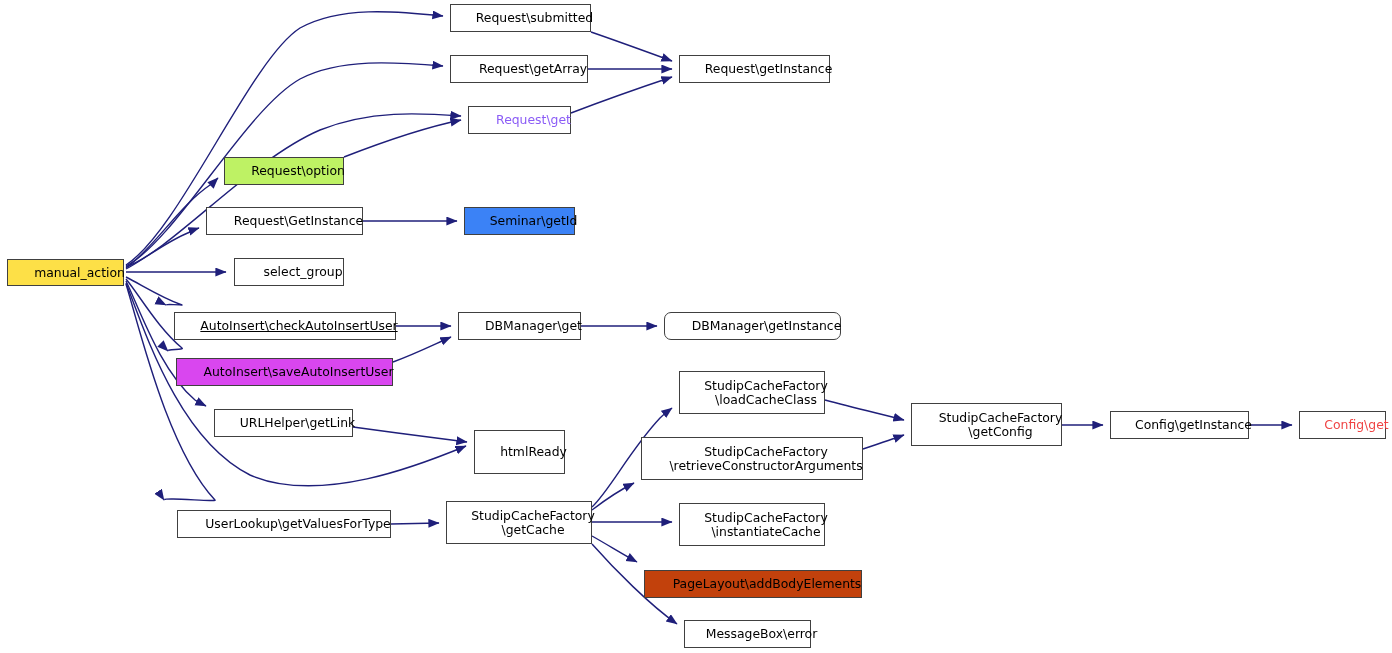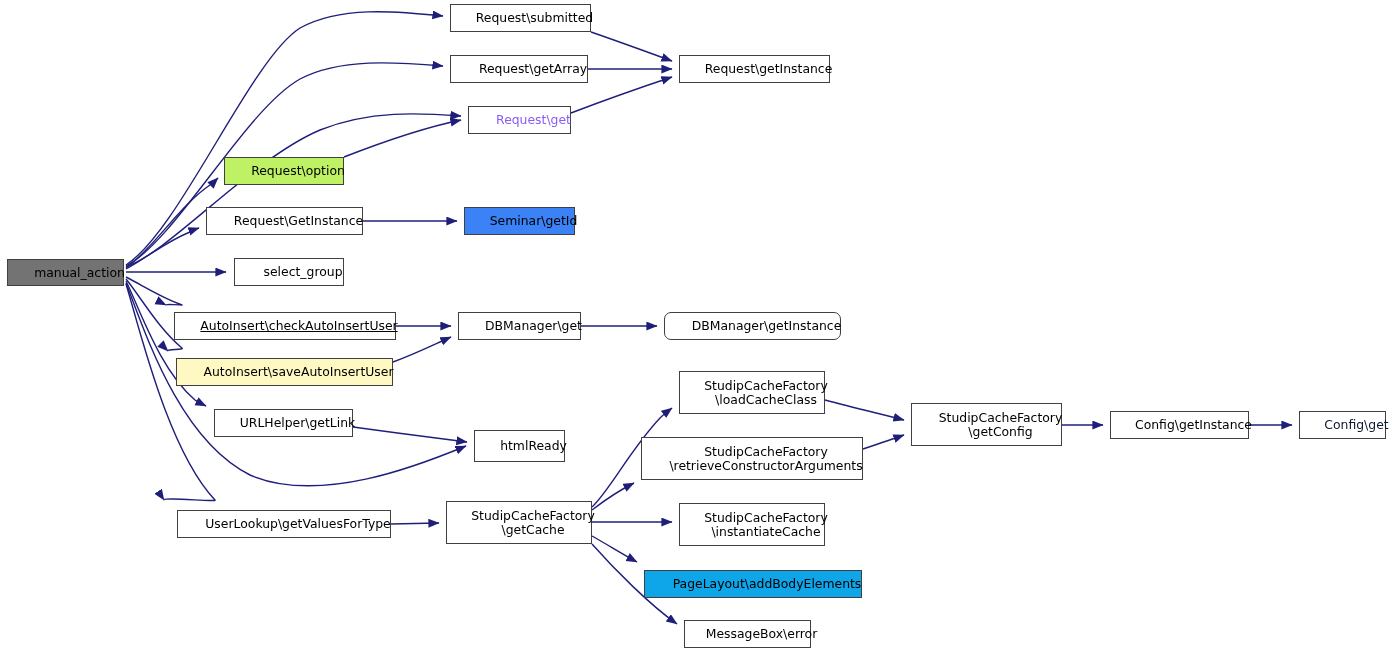--- a/index.html
+++ b/index.html
@@ -86,44 +86,44 @@
         <path d="M 592,522 L 672,522" fill="none" stroke="#1f1f7a" stroke-width="1.4" marker-end="url(#arrow)"></path>
         <path d="M 592,536 C 608,545 624,555 637,562" fill="none" stroke="#1f1f7a" stroke-width="1.4" marker-end="url(#arrow)"></path>
         <path d="M 592,544 C 615,570 650,605 677,624" fill="none" stroke="#1f1f7a" stroke-width="1.4" marker-end="url(#arrow)"></path>
         <path d="M 825,400 C 855,408 885,415 904,420" fill="none" stroke="#1f1f7a" stroke-width="1.4" marker-end="url(#arrow)"></path>
         <path d="M 863,449 C 878,444 893,439 904,435" fill="none" stroke="#1f1f7a" stroke-width="1.4" marker-end="url(#arrow)"></path>
         <path d="M 1062,425 L 1103,425" fill="none" stroke="#1f1f7a" stroke-width="1.4" marker-end="url(#arrow)"></path>
         <path d="M 1249,425 L 1292,425" fill="none" stroke="#1f1f7a" stroke-width="1.4" marker-end="url(#arrow)"></path>
       </g>
   </svg>
   <div id="nodes-group">
-      <div class="node highlight" style="left: 7px; top: 259px; width: 117px; height: 27px; border-color: rgb(64, 64, 64); background: #737373; color: rgb(0, 0, 0);"><span class="label">manual_action</span></div>
+      <div class="node highlight" style="left: 7px; top: 259px; width: 117px; height: 27px; border-color: rgb(64, 64, 64); background: #fde047; color: rgb(0, 0, 0);"><span class="label">manual_action</span></div>
       <div class="node" style="left: 450px; top: 4px; width: 141px; height: 28px; border-color: rgb(64, 64, 64); background: rgb(255, 255, 255); color: rgb(0, 0, 0);"><span class="label">Request\submitted</span></div>
       <div class="node" style="left: 450px; top: 55px; width: 138px; height: 28px; border-color: rgb(64, 64, 64); background: rgb(255, 255, 255); color: rgb(0, 0, 0);"><span class="label">Request\getArray</span></div>
       <div class="node" style="left: 679px; top: 55px; width: 151px; height: 28px; border-color: rgb(64, 64, 64); background: rgb(255, 255, 255); color: rgb(0, 0, 0);"><span class="label">Request\getInstance</span></div>
       <div class="node" style="left: 468px; top: 106px; width: 103px; height: 28px; border-color: rgb(64, 64, 64); background: rgb(255, 255, 255); color: #8b5cf6; text-align: right;"><span class="label">Request\get</span></div>
       <div class="node" style="left: 224px; top: 157px; width: 120px; height: 28px; border-color: rgb(64, 64, 64); background: #bef264; color: rgb(0, 0, 0);"><span class="label">Request\option</span></div>
       <div class="node" style="left: 206px; top: 207px; width: 157px; height: 28px; border-color: rgb(64, 64, 64); background: rgb(255, 255, 255); color: rgb(0, 0, 0);"><span class="label">Request\GetInstance</span></div>
       <div class="node" style="left: 464px; top: 207px; width: 111px; height: 28px; border-color: rgb(64, 64, 64); background: #3b82f6; color: rgb(0, 0, 0);"><span class="label">Seminar\getId</span></div>
       <div class="node" style="left: 234px; top: 258px; width: 110px; height: 28px; border-color: rgb(64, 64, 64); background: rgb(255, 255, 255); color: rgb(0, 0, 0);"><span class="label">select_group</span></div>
       <div class="node" style="left: 174px; top: 312px; width: 222px; height: 28px; border-color: rgb(64, 64, 64); background: rgb(255, 255, 255); color: rgb(0, 0, 0); text-decoration: underline;"><span class="label">AutoInsert\checkAutoInsertUser</span></div>
       <div class="node" style="left: 458px; top: 312px; width: 123px; height: 28px; border-color: rgb(64, 64, 64); background: rgb(255, 255, 255); color: rgb(0, 0, 0);"><span class="label">DBManager\get</span></div>
       <div class="node" style="left: 664px; top: 312px; width: 177px; height: 28px; border-color: rgb(64, 64, 64); background: rgb(255, 255, 255); color: rgb(0, 0, 0); border-radius: 7px;"><span class="label">DBManager\getInstance</span></div>
-      <div class="node" style="left: 176px; top: 358px; width: 217px; height: 28px; border-color: rgb(64, 64, 64); background: #fef9c3; color: rgb(0, 0, 0);"><span class="label">AutoInsert\saveAutoInsertUser</span></div>
+      <div class="node" style="left: 176px; top: 358px; width: 217px; height: 28px; border-color: rgb(64, 64, 64); background: #d946ef; color: rgb(0, 0, 0);"><span class="label">AutoInsert\saveAutoInsertUser</span></div>
       <div class="node" style="left: 214px; top: 409px; width: 139px; height: 28px; border-color: rgb(64, 64, 64); background: rgb(255, 255, 255); color: rgb(0, 0, 0);"><span class="label">URLHelper\getLink</span></div>
-      <div class="node" style="left: 474px; top: 430px; width: 91px; height: 32px; border-color: rgb(64, 64, 64); background: rgb(255, 255, 255); color: rgb(0, 0, 0);"><span class="label">htmlReady</span></div>
+      <div class="node" style="left: 474px; top: 430px; width: 91px; height: 44px; border-color: rgb(64, 64, 64); background: rgb(255, 255, 255); color: rgb(0, 0, 0);"><span class="label">htmlReady</span></div>
       <div class="node" style="left: 177px; top: 510px; width: 214px; height: 28px; border-color: rgb(64, 64, 64); background: rgb(255, 255, 255); color: rgb(0, 0, 0);"><span class="label">UserLookup\getValuesForType</span></div>
       <div class="node" style="left: 446px; top: 501px; width: 146px; height: 43px; border-color: rgb(64, 64, 64); background: rgb(255, 255, 255); color: rgb(0, 0, 0);"><span class="label">StudipCacheFactory
 \getCache</span></div>
       <div class="node" style="left: 679px; top: 371px; width: 146px; height: 43px; border-color: rgb(64, 64, 64); background: rgb(255, 255, 255); color: rgb(0, 0, 0);"><span class="label">StudipCacheFactory
 \loadCacheClass</span></div>
       <div class="node" style="left: 641px; top: 437px; width: 222px; height: 43px; border-color: rgb(64, 64, 64); background: rgb(255, 255, 255); color: rgb(0, 0, 0);"><span class="label">StudipCacheFactory
 \retrieveConstructorArguments</span></div>
       <div class="node" style="left: 911px; top: 403px; width: 151px; height: 43px; border-color: rgb(64, 64, 64); background: rgb(255, 255, 255); color: rgb(0, 0, 0);"><span class="label">StudipCacheFactory
 \getConfig</span></div>
       <div class="node" style="left: 1110px; top: 411px; width: 139px; height: 28px; border-color: rgb(64, 64, 64); background: rgb(255, 255, 255); color: rgb(0, 0, 0);"><span class="label">Config\getInstance</span></div>
-      <div class="node" style="left: 1299px; top: 411px; width: 87px; height: 28px; border-color: rgb(64, 64, 64); background: rgb(255, 255, 255); color: #0f172a;"><span class="label">Config\get</span></div>
+      <div class="node" style="left: 1299px; top: 411px; width: 87px; height: 28px; border-color: rgb(64, 64, 64); background: rgb(255, 255, 255); color: #ef4444;"><span class="label">Config\get</span></div>
       <div class="node" style="left: 679px; top: 503px; width: 146px; height: 43px; border-color: rgb(64, 64, 64); background: rgb(255, 255, 255); color: rgb(0, 0, 0);"><span class="label">StudipCacheFactory
 \instantiateCache</span></div>
-      <div class="node" style="left: 644px; top: 570px; width: 218px; height: 28px; border-color: rgb(64, 64, 64); background: #0ea5e9; color: rgb(0, 0, 0);"><span class="label">PageLayout\addBodyElements</span></div>
+      <div class="node" style="left: 644px; top: 570px; width: 218px; height: 28px; border-color: rgb(64, 64, 64); background: #c2410c; color: rgb(0, 0, 0);"><span class="label">PageLayout\addBodyElements</span></div>
       <div class="node" style="left: 684px; top: 620px; width: 127px; height: 28px; border-color: rgb(64, 64, 64); background: rgb(255, 255, 255); color: rgb(0, 0, 0);"><span class="label">MessageBox\error</span></div>
     </div>
 </div>
 
 </body></html>

